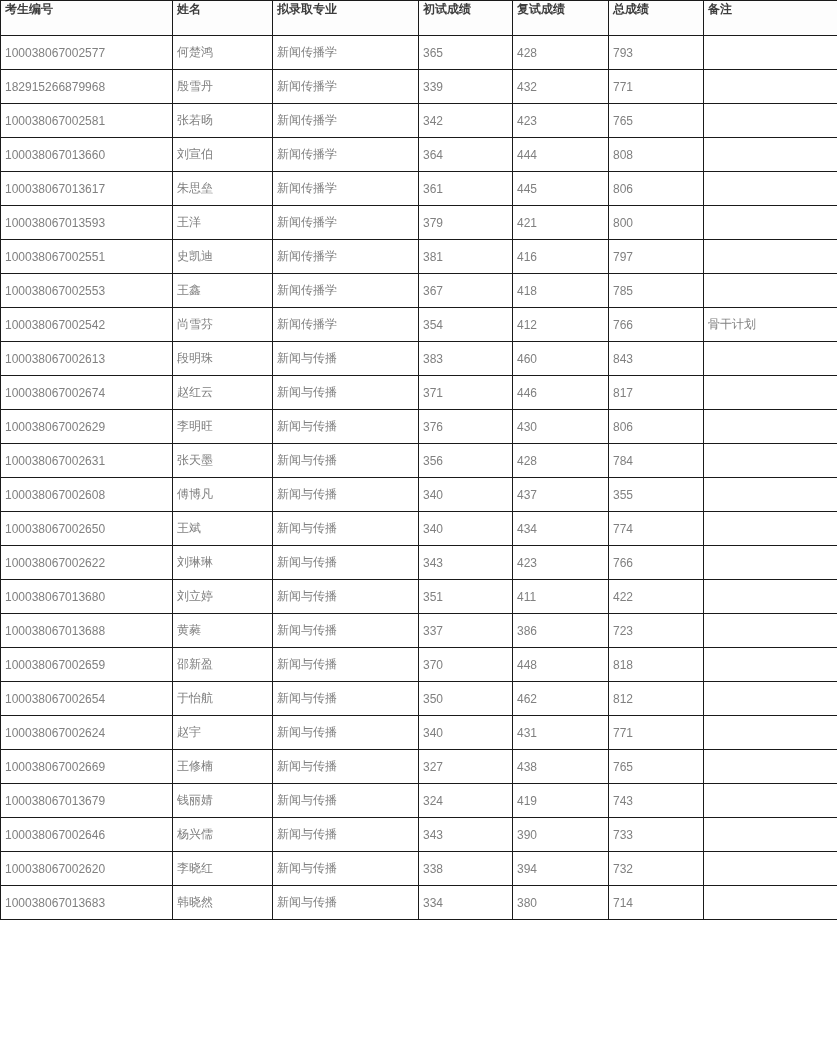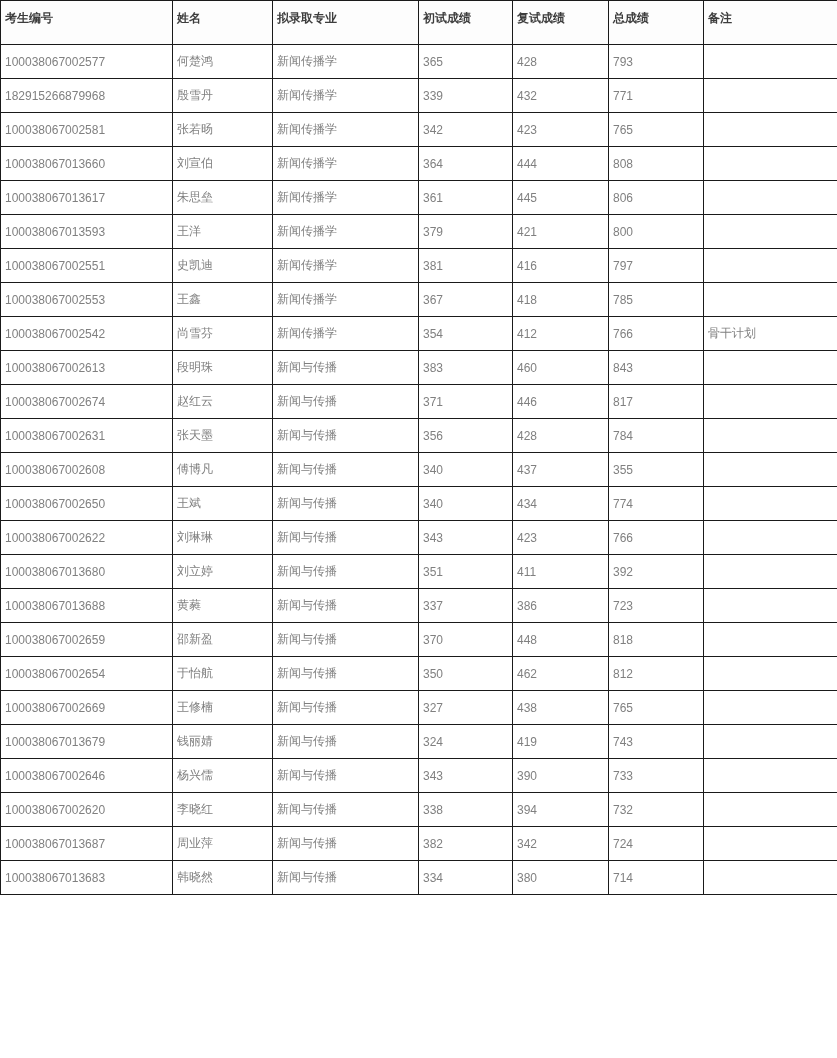--- a/index.html
+++ b/index.html
@@ -24,21 +24,20 @@
     text-align: left;
     vertical-align: middle;
     overflow: hidden;
     white-space: nowrap;
   }
   table.admission th {
     height: 34px;
     font-weight: bold;
     color: #3d3d3d;
     vertical-align: top;
-    padding-top: 9px;
     background: #fdfdfd;
   }
   table.admission td {
     height: 33px;
     color: #808080;
     font-weight: normal;
   }
   
   col.c-examid { width: 172px; }
   col.c-name   { width: 100px; }
@@ -167,20 +166,29 @@
         <tr>
           <td>100038067002674</td>
           <td>赵红云</td>
           <td>新闻与传播</td>
           <td>371</td>
           <td>446</td>
           <td>817</td>
           <td></td>
         </tr>
         <tr>
+          <td>100038067002629</td>
+          <td>李明旺</td>
+          <td>新闻与传播</td>
+          <td>376</td>
+          <td>430</td>
+          <td>806</td>
+          <td></td>
+        </tr>
+        <tr>
           <td>100038067002631</td>
           <td>张天墨</td>
           <td>新闻与传播</td>
           <td>356</td>
           <td>428</td>
           <td>784</td>
           <td></td>
         </tr>
         <tr>
           <td>100038067002608</td>
@@ -208,21 +216,21 @@
           <td>423</td>
           <td>766</td>
           <td></td>
         </tr>
         <tr>
           <td>100038067013680</td>
           <td>刘立婷</td>
           <td>新闻与传播</td>
           <td>351</td>
           <td>411</td>
-          <td>392</td>
+          <td>422</td>
           <td></td>
         </tr>
         <tr>
           <td>100038067013688</td>
           <td>黄蕤</td>
           <td>新闻与传播</td>
           <td>337</td>
           <td>386</td>
           <td>723</td>
           <td></td>
@@ -239,20 +247,29 @@
         <tr>
           <td>100038067002654</td>
           <td>于怡航</td>
           <td>新闻与传播</td>
           <td>350</td>
           <td>462</td>
           <td>812</td>
           <td></td>
         </tr>
         <tr>
+          <td>100038067002624</td>
+          <td>赵宇</td>
+          <td>新闻与传播</td>
+          <td>340</td>
+          <td>431</td>
+          <td>771</td>
+          <td></td>
+        </tr>
+        <tr>
           <td>100038067002669</td>
           <td>王修楠</td>
           <td>新闻与传播</td>
           <td>327</td>
           <td>438</td>
           <td>765</td>
           <td></td>
         </tr>
         <tr>
           <td>100038067013679</td>
@@ -272,29 +289,20 @@
           <td>733</td>
           <td></td>
         </tr>
         <tr>
           <td>100038067002620</td>
           <td>李晓红</td>
           <td>新闻与传播</td>
           <td>338</td>
           <td>394</td>
           <td>732</td>
-          <td></td>
-        </tr>
-        <tr>
-          <td>100038067013687</td>
-          <td>周业萍</td>
-          <td>新闻与传播</td>
-          <td>382</td>
-          <td>342</td>
-          <td>724</td>
           <td></td>
         </tr>
         <tr>
           <td>100038067013683</td>
           <td>韩晓然</td>
           <td>新闻与传播</td>
           <td>334</td>
           <td>380</td>
           <td>714</td>
           <td></td>

